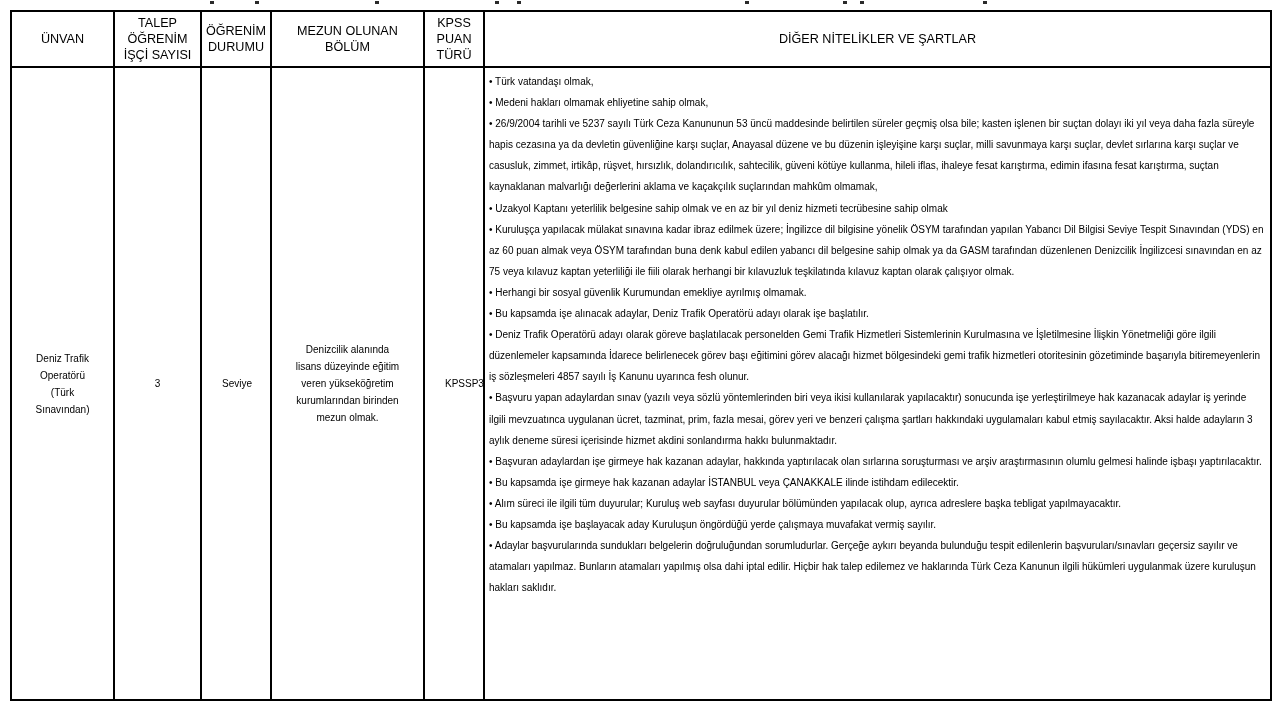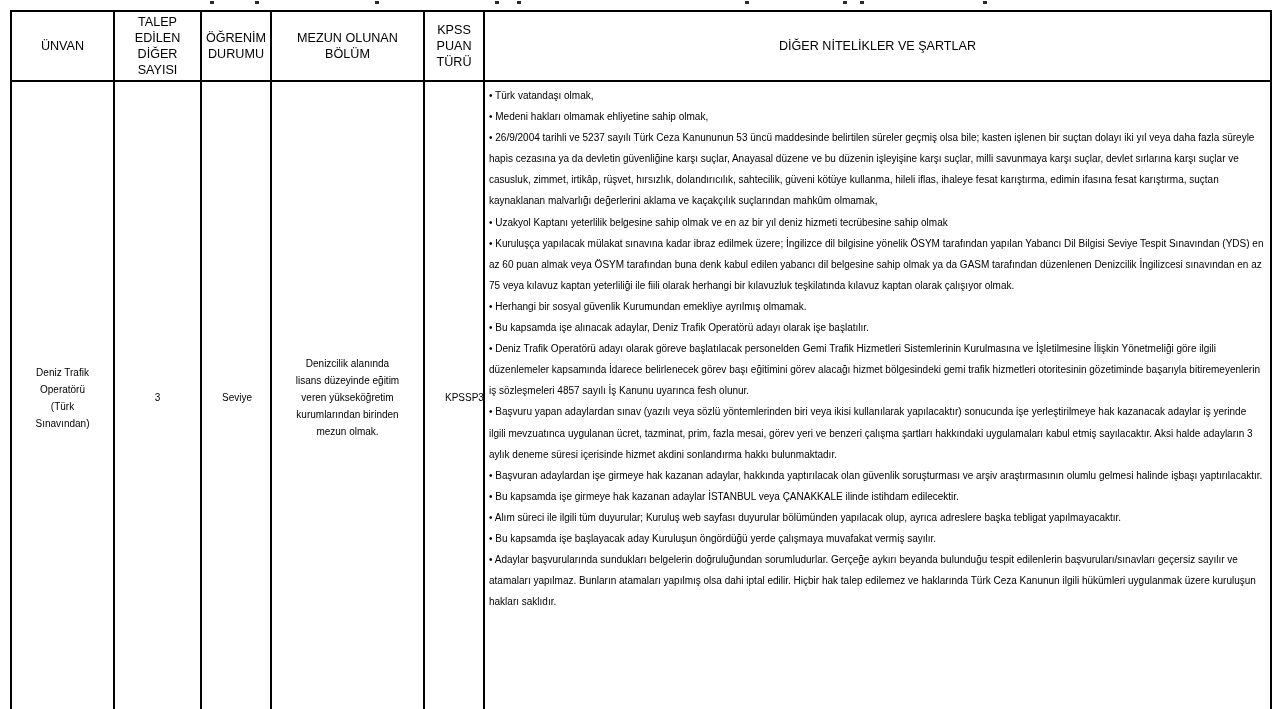--- a/index.html
+++ b/index.html
@@ -88,21 +88,21 @@
       <col style="width:103px">
       <col style="width:87px">
       <col style="width:70px">
       <col style="width:153px">
       <col style="width:60px">
       <col>
     </colgroup>
     <thead>
       <tr>
         <th>ÜNVAN</th>
-        <th>TALEP EDİLEN DİĞER SAYISI</th>
+        <th>TALEP ÖĞRENİM İŞÇİ SAYISI</th>
         <th>ÖĞRENİM DURUMU</th>
         <th>MEZUN OLUNAN BÖLÜM</th>
         <th>KPSS PUAN TÜRÜ</th>
         <th>DİĞER NİTELİKLER VE ŞARTLAR</th>
       </tr>
     </thead>
     <tbody>
       <tr>
         <td class="cell-center">Deniz Trafik Operatörü (Türk Sınavından)</td>
         <td class="cell-center">3</td>
@@ -112,21 +112,21 @@
         <td class="cell-reqs">
             <div class="req-item">• Türk vatandaşı olmak,</div>
             <div class="req-item">• Medeni hakları olmamak ehliyetine sahip olmak,</div>
             <div class="req-item">• 26/9/2004 tarihli ve 5237 sayılı Türk Ceza Kanununun 53 üncü maddesinde belirtilen süreler geçmiş olsa bile; kasten işlenen bir suçtan dolayı iki yıl veya daha fazla süreyle hapis cezasına ya da devletin güvenliğine karşı suçlar, Anayasal düzene ve bu düzenin işleyişine karşı suçlar, milli savunmaya karşı suçlar, devlet sırlarına karşı suçlar ve casusluk, zimmet, irtikâp, rüşvet, hırsızlık, dolandırıcılık, sahtecilik, güveni kötüye kullanma, hileli iflas, ihaleye fesat karıştırma, edimin ifasına fesat karıştırma, suçtan kaynaklanan malvarlığı değerlerini aklama ve kaçakçılık suçlarından mahkûm olmamak,</div>
             <div class="req-item">• Uzakyol Kaptanı yeterlilik belgesine sahip olmak ve en az bir yıl deniz hizmeti tecrübesine sahip olmak</div>
             <div class="req-item">• Kuruluşça yapılacak mülakat sınavına kadar ibraz edilmek üzere; İngilizce dil bilgisine yönelik ÖSYM tarafından yapılan Yabancı Dil Bilgisi Seviye Tespit Sınavından (YDS) en az 60 puan almak veya ÖSYM tarafından buna denk kabul edilen yabancı dil belgesine sahip olmak ya da GASM tarafından düzenlenen Denizcilik İngilizcesi sınavından en az 75 veya kılavuz kaptan yeterliliği ile fiili olarak herhangi bir kılavuzluk teşkilatında kılavuz kaptan olarak çalışıyor olmak.</div>
             <div class="req-item">• Herhangi bir sosyal güvenlik Kurumundan emekliye ayrılmış olmamak.</div>
             <div class="req-item">• Bu kapsamda işe alınacak adaylar, Deniz Trafik Operatörü adayı olarak işe başlatılır.</div>
             <div class="req-item">• Deniz Trafik Operatörü adayı olarak göreve başlatılacak personelden Gemi Trafik Hizmetleri Sistemlerinin Kurulmasına ve İşletilmesine İlişkin Yönetmeliği göre ilgili düzenlemeler kapsamında İdarece belirlenecek görev başı eğitimini görev alacağı hizmet bölgesindeki gemi trafik hizmetleri otoritesinin gözetiminde başarıyla bitiremeyenlerin iş sözleşmeleri 4857 sayılı İş Kanunu uyarınca fesh olunur.</div>
             <div class="req-item">• Başvuru yapan adaylardan sınav (yazılı veya sözlü yöntemlerinden biri veya ikisi kullanılarak yapılacaktır) sonucunda işe yerleştirilmeye hak kazanacak adaylar iş yerinde ilgili mevzuatınca uygulanan ücret, tazminat, prim, fazla mesai, görev yeri ve benzeri çalışma şartları hakkındaki uygulamaları kabul etmiş sayılacaktır. Aksi halde adayların 3 aylık deneme süresi içerisinde hizmet akdini sonlandırma hakkı bulunmaktadır.</div>
-            <div class="req-item">• Başvuran adaylardan işe girmeye hak kazanan adaylar, hakkında yaptırılacak olan güvenlik soruşturması ve arşiv araştırmasının olumlu gelmesi halinde işbaşı yaptırılacaktır.</div>
+            <div class="req-item">• Başvuran adaylardan işe girmeye hak kazanan adaylar, hakkında yaptırılacak olan sırlarına soruşturması ve arşiv araştırmasının olumlu gelmesi halinde işbaşı yaptırılacaktır.</div>
             <div class="req-item">• Bu kapsamda işe girmeye hak kazanan adaylar İSTANBUL veya ÇANAKKALE ilinde istihdam edilecektir.</div>
             <div class="req-item">• Alım süreci ile ilgili tüm duyurular; Kuruluş web sayfası duyurular bölümünden yapılacak olup, ayrıca adreslere başka tebligat yapılmayacaktır.</div>
             <div class="req-item">• Bu kapsamda işe başlayacak aday Kuruluşun öngördüğü yerde çalışmaya muvafakat vermiş sayılır.</div>
             <div class="req-item">• Adaylar başvurularında sundukları belgelerin doğruluğundan sorumludurlar. Gerçeğe aykırı beyanda bulunduğu tespit edilenlerin başvuruları/sınavları geçersiz sayılır ve atamaları yapılmaz. Bunların atamaları yapılmış olsa dahi iptal edilir. Hiçbir hak talep edilemez ve haklarında Türk Ceza Kanunun ilgili hükümleri uygulanmak üzere kuruluşun hakları saklıdır.</div>
           </td>
       </tr>
     </tbody>
   </table>
 
 </div>

